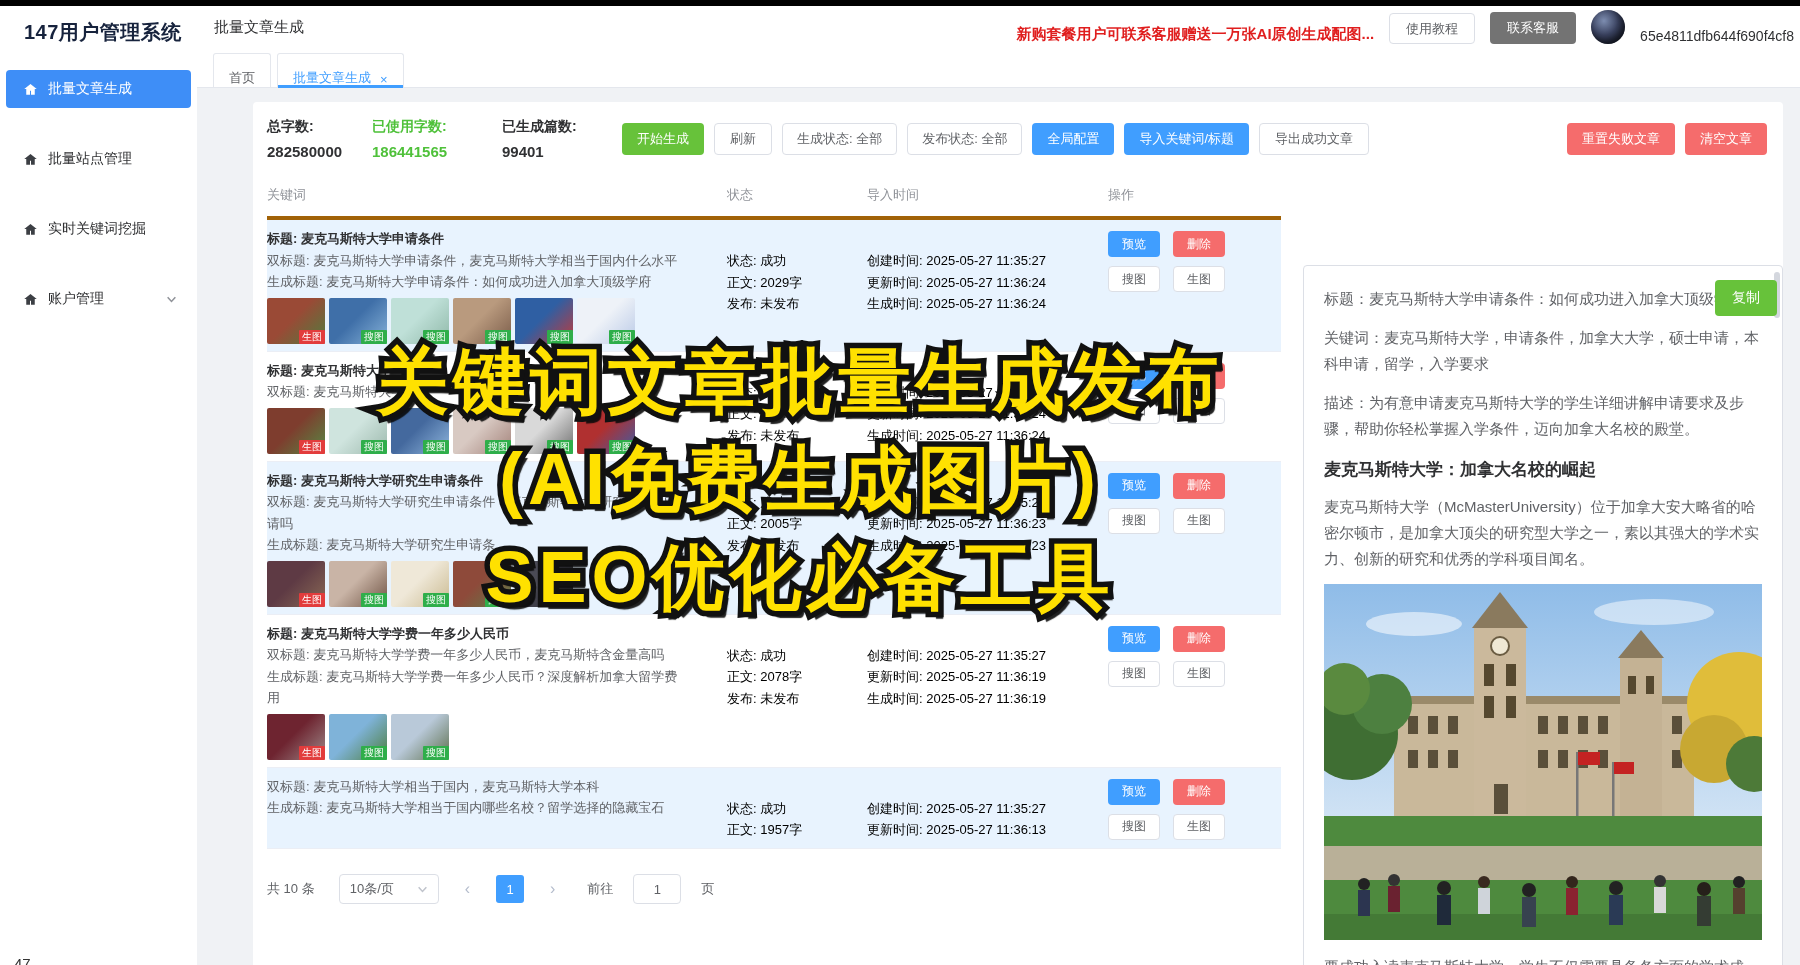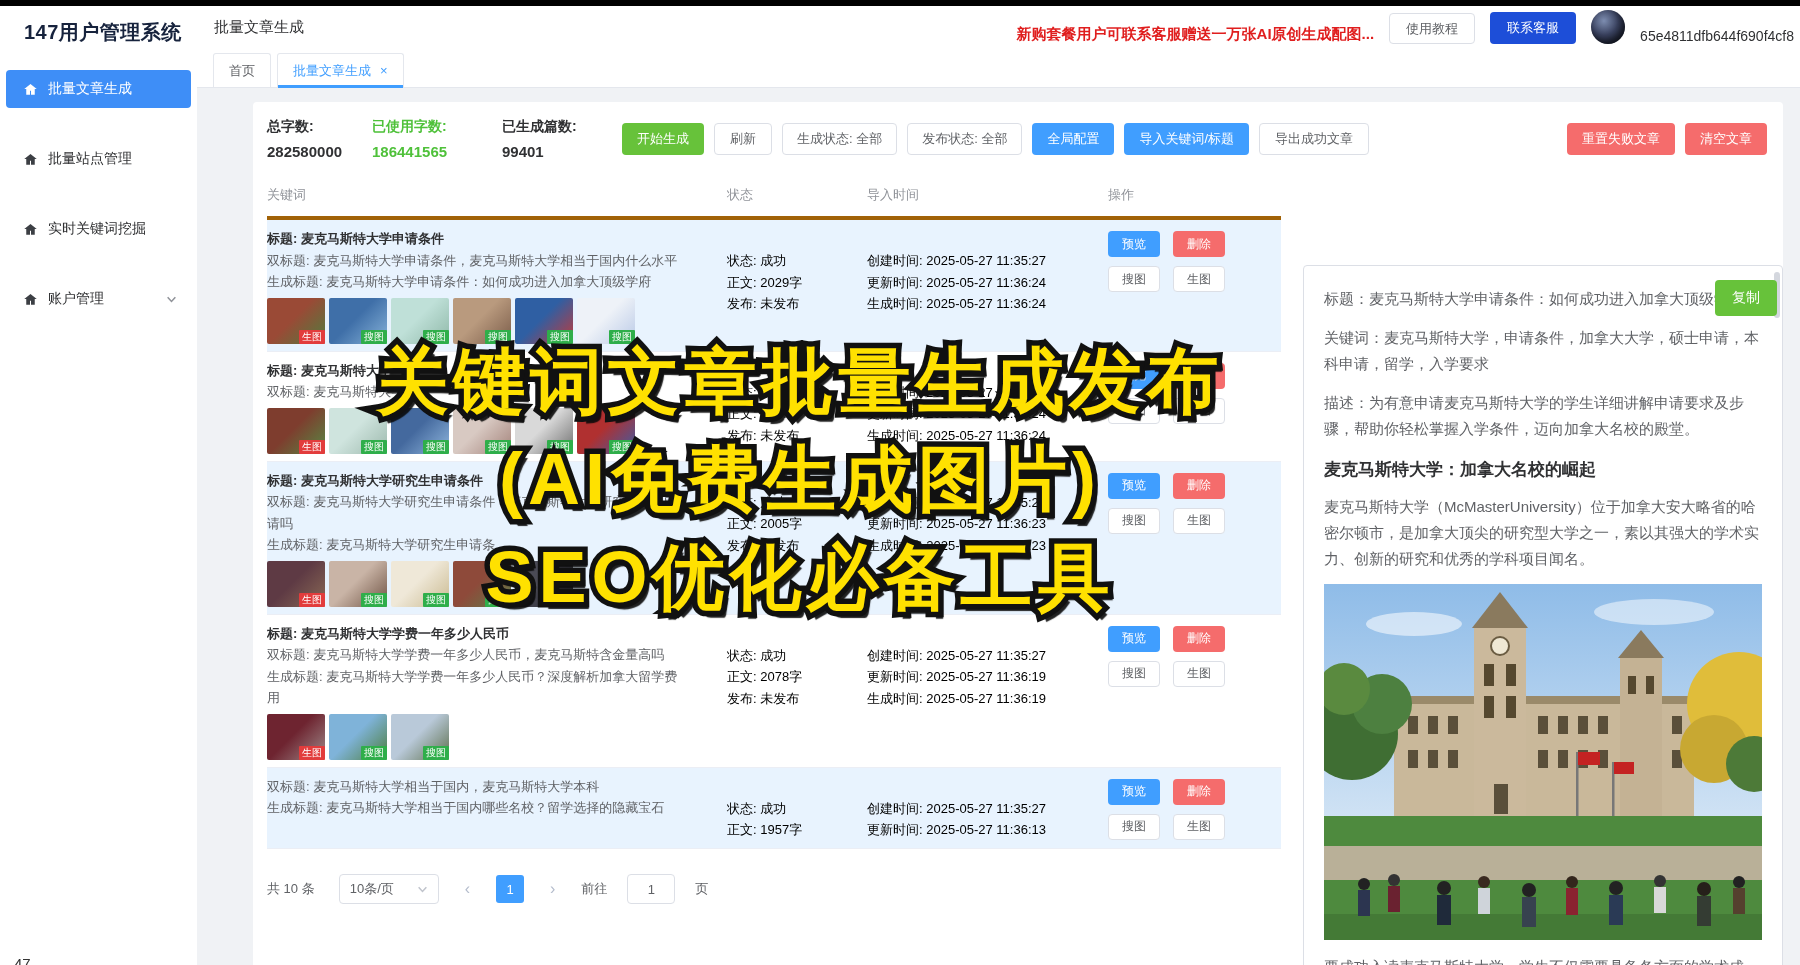--- a/index.html
+++ b/index.html
@@ -23,30 +23,30 @@
   .side-foot{position:absolute;left:14px;bottom:-7px;font-size:15px;color:#333;}
 
   
   .header{position:absolute;left:197px;top:6px;right:0;height:42px;background:#fff;display:flex;align-items:center;z-index:8;}
   .page-title{margin-left:17px;font-size:15px;color:#303133;}
   .header-right{margin-left:auto;display:flex;align-items:flex-end;gap:15px;padding-right:6px;}
   .announce{color:#e01e1e;font-weight:bold;font-size:15px;white-space:nowrap;}
   .btn{display:inline-flex;align-items:center;justify-content:center;border-radius:4px;font-size:13px;
     white-space:nowrap;cursor:pointer;box-sizing:border-box;border:none;}
   .btn-tutorial{border:1px solid #dcdfe6;background:#fff;color:#606266;height:31px;padding:0 16px;}
-  .btn-contact{background:#1d4ed8;color:#fff;height:32px;padding:0 17px;}
+  .btn-contact{background:#737373;color:#fff;height:32px;padding:0 17px;}
   .avatar{width:34px;height:34px;border-radius:50%;flex:0 0 34px;
     background:radial-gradient(circle at 38% 32%,#7d8db0 0%,#39415e 45%,#10141f 100%);
     box-shadow:inset -3px -4px 6px rgba(0,0,0,.5);}
   .uid{font-size:14px;color:#303133;white-space:nowrap;}
 
   
   .tabbar{position:absolute;left:197px;top:48px;right:0;height:40px;background:#fff;border-bottom:1px solid #e4e7ed;
     display:flex;align-items:flex-end;padding-left:16px;gap:6px;z-index:8;box-sizing:border-box;}
-  .tab{height:33px;display:flex;align-items:center;padding:0 15px;font-size:13px;color:#606266;background:#fff;
+  .tab{height:33px;display:flex;align-items:flex-end;padding:0 15px;font-size:13px;color:#606266;background:#fff;
     border:1px solid #e4e7ed;border-bottom:none;border-radius:3px 3px 0 0;cursor:pointer;position:relative;}
   .tab.active{color:#409eff;}
   .tab.active::after{content:"";position:absolute;left:0;right:0;bottom:-1px;height:3px;background:#409eff;}
   .tab .close{margin-left:9px;font-size:13px;color:#409eff;}
 
   
   .maincard{position:absolute;left:253px;top:102px;width:1530px;height:877px;background:#fff;border-radius:4px;z-index:5;}
   .toolbar{display:flex;align-items:center;gap:10px;padding:16px 16px 12px 14px;}
   .stat{display:flex;flex-direction:column;gap:7px;}
   .stat-total{width:95px;} .stat-used{width:120px;} .stat-count{width:110px;}
@@ -415,21 +415,21 @@
         <span class="pg-total">共 10 条</span>
         <div class="pg-size">
           <span>10条/页</span>
           <svg width="11" height="11" viewBox="0 0 10 10">
               <path d="M1.5 3 L5 6.8 L8.5 3" stroke="#c0c4cc" fill="none" stroke-width="1.4"></path>
             </svg>
         </div>
         <button class="pg-arrow">‹</button>
         <div class="pg-num">1</div>
         <button class="pg-arrow">›</button>
-        <span style="margin-left:0;">前往</span>
+        <span style="margin-left:6px;">前往</span>
         <input class="pg-goto-input" value="1" style="">
         <span>页</span>
       </div>
     </div>
 
     <div class="right-panel">
       <p class="rp-meta">标题：麦克马斯特大学申请条件：如何成功进入加拿大顶级学府</p>
       <p class="rp-meta">关键词：麦克马斯特大学，申请条件，加拿大大学，硕士申请，本科申请，留学，入学要求</p>
       <p class="rp-meta">描述：为有意申请麦克马斯特大学的学生详细讲解申请要求及步骤，帮助你轻松掌握入学条件，迈向加拿大名校的殿堂。</p>
       <h2 class="rp-h2">麦克马斯特大学：加拿大名校的崛起</h2>

